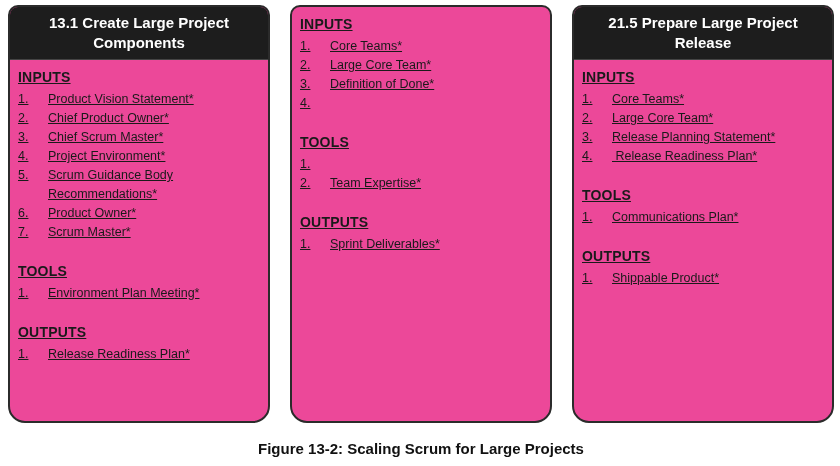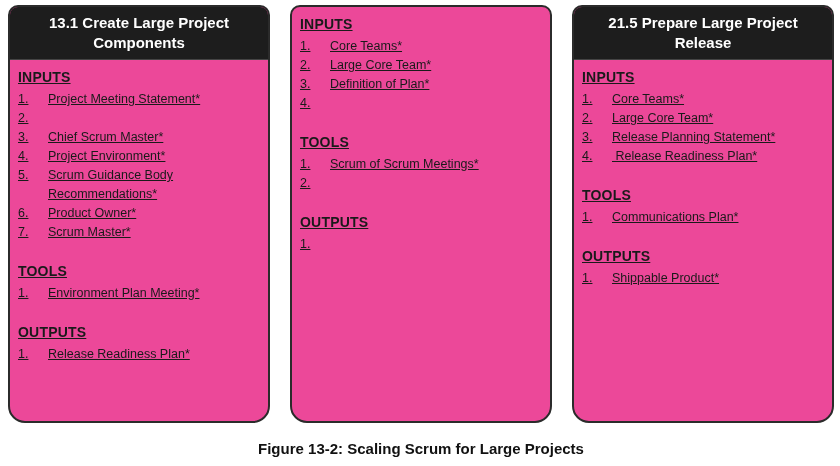--- a/index.html
+++ b/index.html
@@ -53,25 +53,26 @@
   <section class="card">
     <header class="card-header">
       <h2 class="card-title">13.1 Create Large Project Components</h2>
     </header>
     <div class="card-body">
   <div class="section">
     <h3 class="section-heading">INPUTS</h3>
     <ol class="item-list">
   <li class="item">
     <span class="item-num">1.</span>
-    <span class="item-text">Project Meeting Statement*</span>
-  </li>
-
-  <li class="item">
-    <span class="item-num">2.</span>
+    <span class="item-text">Product Vision Statement*</span>
+  </li>
+
+  <li class="item">
+    <span class="item-num">2.</span>
+    <span class="item-text">Chief Product Owner*</span>
   </li>
 
   <li class="item">
     <span class="item-num">3.</span>
     <span class="item-text">Chief Scrum Master*</span>
   </li>
 
   <li class="item">
     <span class="item-num">4.</span>
     <span class="item-text">Project Environment*</span>
@@ -126,48 +127,49 @@
     <span class="item-text">Core Teams*</span>
   </li>
 
   <li class="item">
     <span class="item-num">2.</span>
     <span class="item-text">Large Core Team*</span>
   </li>
 
   <li class="item">
     <span class="item-num">3.</span>
-    <span class="item-text">Definition of Plan*</span>
+    <span class="item-text">Definition of Done*</span>
   </li>
 
   <li class="item">
     <span class="item-num">4.</span>
   </li>
 </ol>
   </div>
 
   <div class="section">
     <h3 class="section-heading">TOOLS</h3>
     <ol class="item-list">
   <li class="item">
     <span class="item-num">1.</span>
-    <span class="item-text">Scrum of Scrum Meetings*</span>
-  </li>
-
-  <li class="item">
-    <span class="item-num">2.</span>
+  </li>
+
+  <li class="item">
+    <span class="item-num">2.</span>
+    <span class="item-text">Team Expertise*</span>
   </li>
 </ol>
   </div>
 
   <div class="section">
     <h3 class="section-heading">OUTPUTS</h3>
     <ol class="item-list">
   <li class="item">
     <span class="item-num">1.</span>
+    <span class="item-text">Sprint Deliverables*</span>
   </li>
 </ol>
   </div>
 </div>
   </section>
 
   <section class="card">
     <header class="card-header">
       <h2 class="card-title">21.5 Prepare Large Project Release</h2>
     </header>

